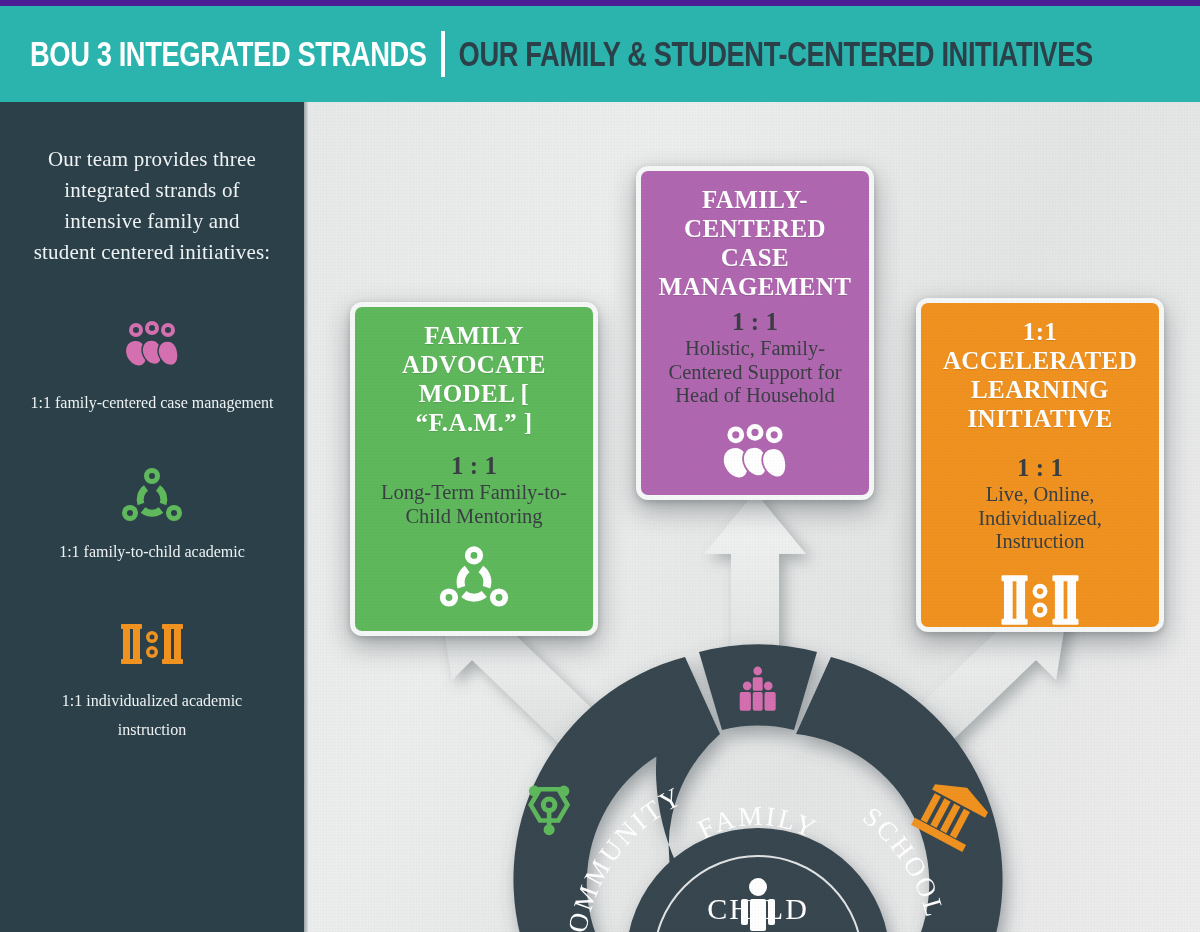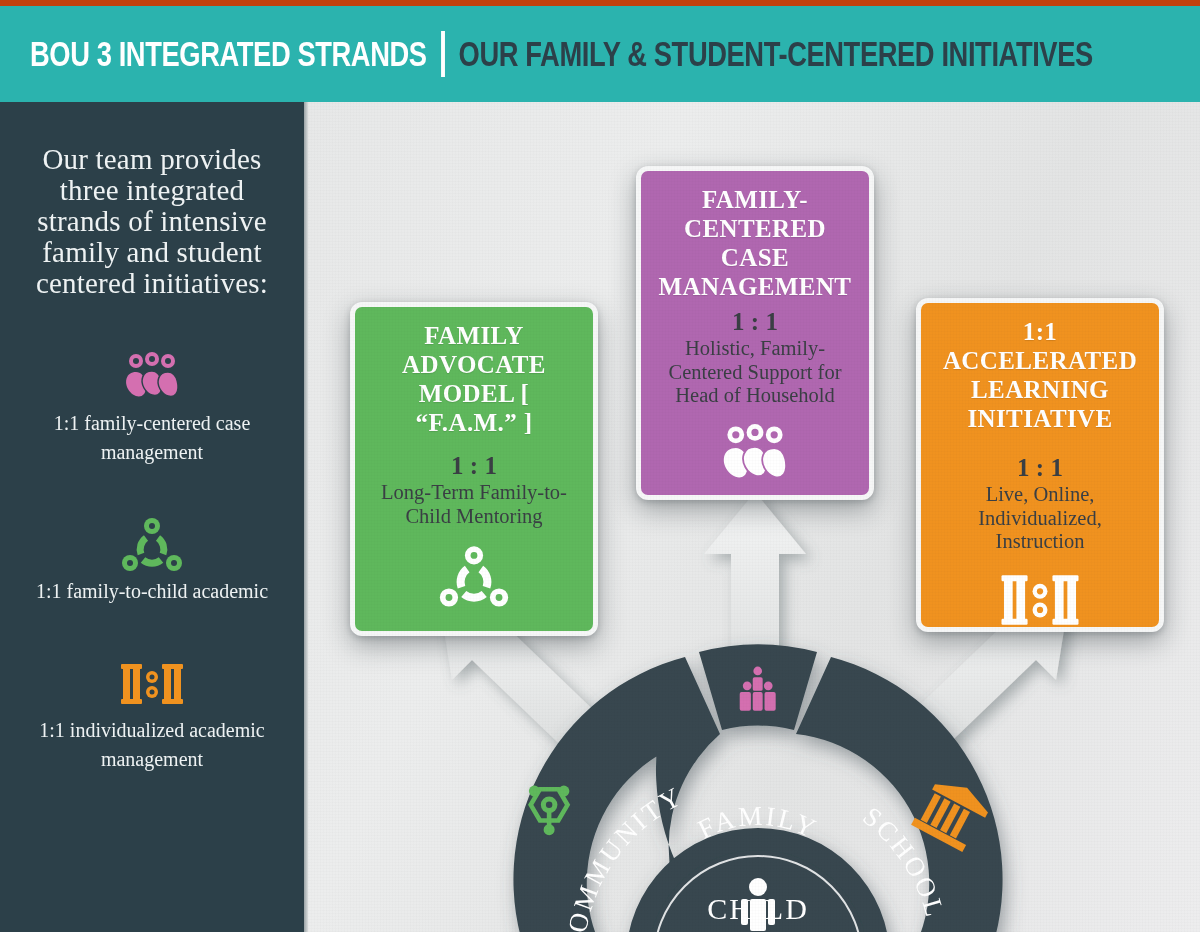--- a/index.html
+++ b/index.html
@@ -7,21 +7,21 @@
   body {
     font-family:"Liberation Serif", serif;
     background:#ffffff;
     position:relative;
   }
 
   
   #header {
     position:absolute; left:0; top:0; width:1200px; height:102px;
     background:#2bb3ae;
-    border-top:6px solid #c2410c;
+    border-top:6px solid #4c1d95;
     display:flex; align-items:center;
   }
   #header-inner {
     width:100%; padding:0 28px 0 30px;
     display:flex; align-items:center; justify-content:space-between;
   }
   .htitle {
     display:flex; align-items:center;
     font-family:"Liberation Sans", sans-serif;
     font-weight:bold;
@@ -40,32 +40,33 @@
 
   
   #sidebar {
     position:absolute; left:0; top:102px; width:304px; height:830px;
     background:#2c4049;
     padding:42px 20px 0 20px;
     text-align:center;
   }
   #sidebar-intro {
     color:#eef2f3;
-    font-size:29px;
+    font-size:21px;
     line-height:31px;
     text-align:center;
     letter-spacing:0.2px;
     padding:0 12px;
   }
   .side-item { margin-top:46px; }
   .side-icon { height:64px; display:flex; align-items:center; justify-content:center; }
   .side-label {
     color:#eef2f3;
-    font-size:20px;
+    font-size:16px;
     line-height:29px;
+    margin-top:10px;
     padding:0 8px;
   }
   #sidebar-edge {
     position:absolute; left:304px; top:102px;
     width:4px; height:830px;
     background:linear-gradient(to right,#9aa3a6,#d9dcdc);
   }
 
   
   #stage {
@@ -209,21 +210,21 @@
           <rect x="2" y="39" width="21" height="5" rx="1"></rect>
           <rect x="43" y="4" width="21" height="5" rx="1"></rect>
           <rect x="43" y="39" width="21" height="5" rx="1"></rect>
           <circle cx="33" cy="17" r="6"></circle>
             <circle cx="33" cy="17" r="2.5" fill="#2c4049"></circle>
           <circle cx="33" cy="32" r="6"></circle>
             <circle cx="33" cy="32" r="2.5" fill="#2c4049"></circle>
         </g>
       </svg>
     </div>
-    <div class="side-label">1:1 individualized academic management</div>
+    <div class="side-label">1:1 individualized academic instruction</div>
   </div>
 </div>
 <div id="sidebar-edge"></div>
 
 <div id="stage">
 
   <svg id="arrows" viewBox="0 0 892 830">
     <defs>
       <linearGradient id="arrGrad" x1="0" y1="0" x2="0" y2="1">
         <stop offset="0%" stop-color="#f4f5f5"></stop>

